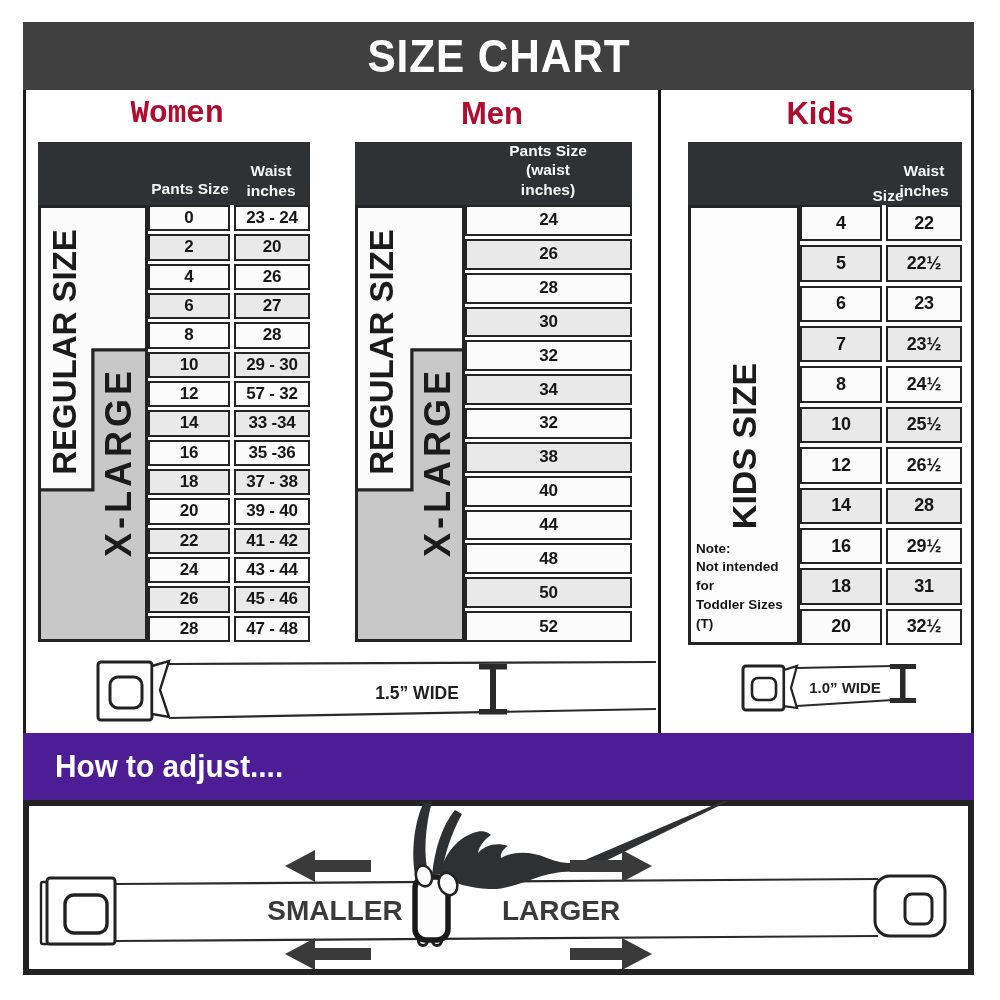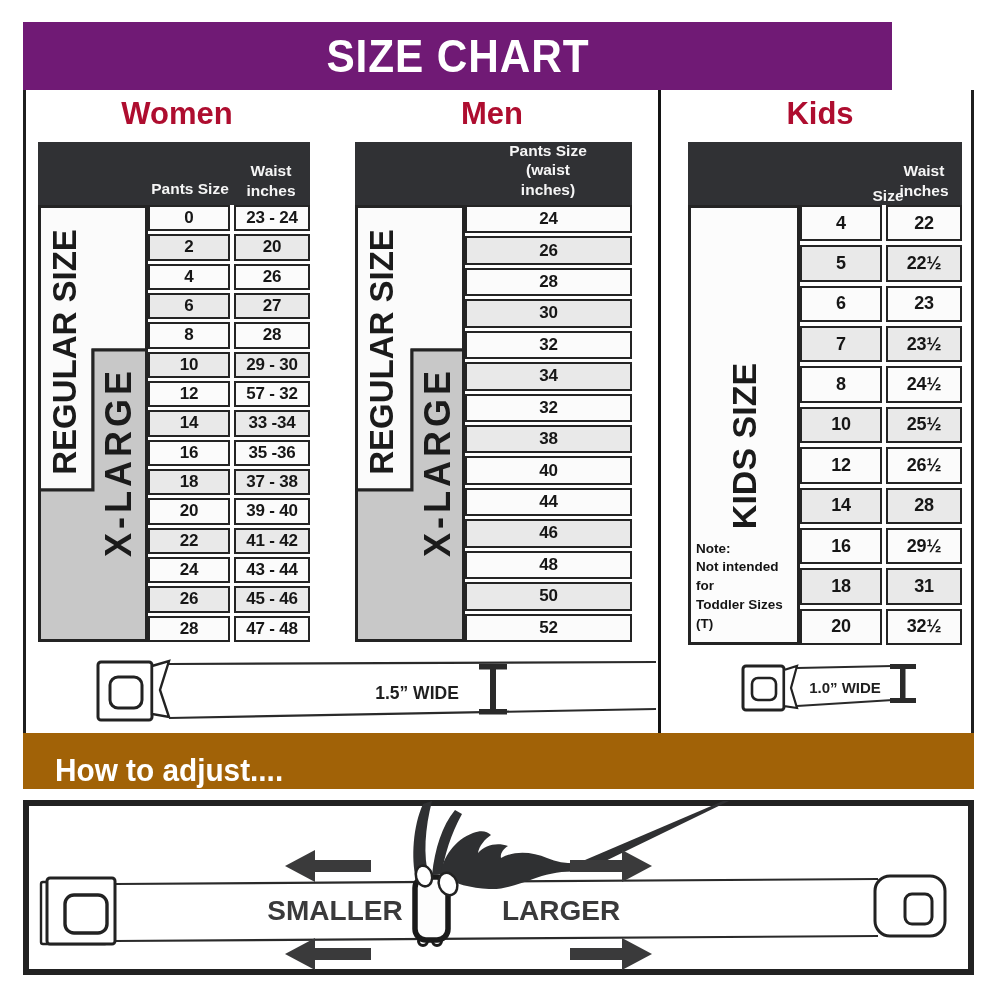--- a/index.html
+++ b/index.html
@@ -1,20 +1,20 @@
 <!DOCTYPE html>
 <html><head>
 <meta charset="utf-8">
 <style>
   html,body{margin:0;padding:0;background:#ffffff;}
   .page{position:relative;width:1000px;height:1000px;background:#ffffff;overflow:hidden;
         font-family:"Liberation Sans",sans-serif;color:#1b1b1b;}
   .abs{position:absolute;}
   
-  .banner{position:absolute;left:23px;top:22px;width:869px;height:68px;background:#701a75;
+  .banner{position:absolute;left:23px;top:22px;width:951px;height:68px;background:#404040;
           display:flex;align-items:center;justify-content:center;text-align:right;}
   .banner-title{color:#fff;font-size:46px;font-weight:bold;letter-spacing:1px;transform:scaleX(.92);}
   .main-box{position:absolute;left:23px;top:90px;width:951px;height:643px;background:#fff;
             border-left:3px solid #1f1f1f;border-right:3px solid #1f1f1f;box-sizing:border-box;}
   .divider{position:absolute;left:658px;top:90px;width:3px;height:643px;background:#141414;}
   .col-header{position:absolute;top:96px;transform:translateX(-50%);color:#ae0d2f;
               font-size:31px;font-weight:bold;}
   
   .thead{position:absolute;background:#303134;color:#f5f5f5;}
   .thead .h-one{position:absolute;transform:translateX(-50%);font-size:15.5px;font-weight:bold;white-space:nowrap;}
@@ -35,37 +35,37 @@
   #kids-rows .cell{font-size:18px;}
   
   svg text{font-family:"Liberation Sans",sans-serif;}
   .kids-labelbox{position:absolute;left:688px;top:205px;width:112px;height:440px;background:#fcfcfc;
                  border:3px solid #242424;box-sizing:border-box;}
   .kids-vlabel{position:absolute;left:50%;top:238px;transform:translate(-50%,-50%) rotate(-90deg);
                white-space:nowrap;font-size:34px;font-weight:bold;color:#1b1b1b;}
   .kids-note{position:absolute;left:5px;bottom:8px;font-size:13.5px;font-weight:bold;
              line-height:1.4;color:#141414;}
   
-  .banner2{position:absolute;left:23px;top:733px;width:951px;height:56px;background:#a16207;
-           display:flex;align-items:flex-end;}
+  .banner2{position:absolute;left:23px;top:733px;width:951px;height:67px;background:#4c1d95;
+           display:flex;align-items:center;}
   .banner2-title{color:#fff;font-size:31px;font-weight:bold;margin-left:32px;transform-origin:left;transform:scaleX(.96);}
 </style>
 </head>
 <body>
 
 <div class="page">
 
   <div class="banner">
     <span class="banner-title">SIZE CHART</span>
   </div>
 
   <div class="main-box"></div>
   <div class="divider"></div>
 
-  <div class="col-header" style="left:177px;">Women</div>
+  <div class="col-header" style="left:177px;font-family:Liberation Mono, monospace;">Women</div>
   <div class="col-header" style="left:492px;">Men</div>
   <div class="col-header" style="left:820px;">Kids</div>
 
   <div class="thead" style="left:38px;top:142px;width:272px;height:63px;">
     <span class="h-one" style="left:152px;bottom:7px;">Pants Size</span>
     <span class="h-two" style="left:233px;bottom:5px;">Waist
 inches</span>
   </div>
   <svg class="abs" style="left:38px;top:205px;" width="110" height="437" viewBox="0 0 110 437">
     <polygon points="1.5,1.5 108.5,1.5 108.5,145 55,145 55,285 1.5,285" fill="#fbfbfb" stroke="#242424" stroke-width="3"></polygon>
@@ -120,21 +120,20 @@
       <div class="cell">24</div>
       <div class="cell shaded">26</div>
       <div class="cell">28</div>
       <div class="cell shaded">30</div>
       <div class="cell">32</div>
       <div class="cell shaded">34</div>
       <div class="cell">32</div>
       <div class="cell shaded">38</div>
       <div class="cell">40</div>
       <div class="cell">44</div>
-      <div class="cell shaded">46</div>
       <div class="cell">48</div>
       <div class="cell shaded">50</div>
       <div class="cell">52</div>
     </div>
 
   <div class="thead" style="left:688px;top:142px;width:274px;height:63px;">
     <span class="h-one" style="left:155px;bottom:0;margin-left:45px;">Size</span>
     <span class="h-two" style="left:236px;bottom:5px;">Waist
 inches</span>
   </div>

